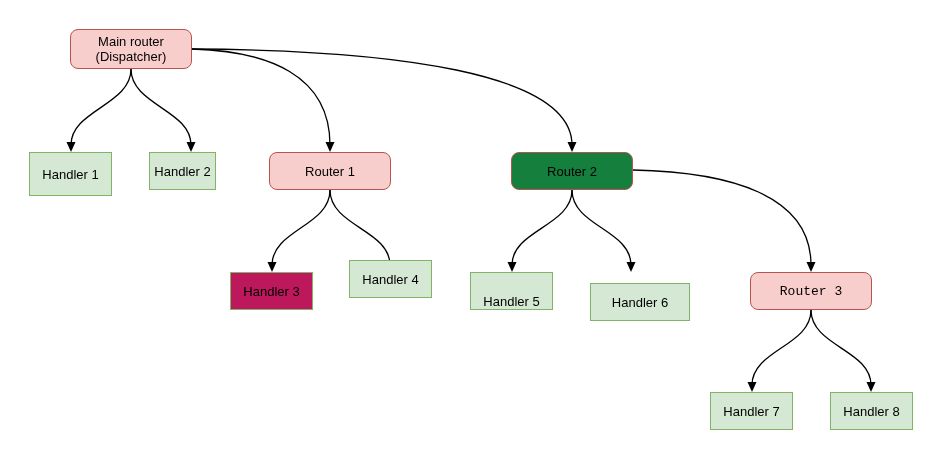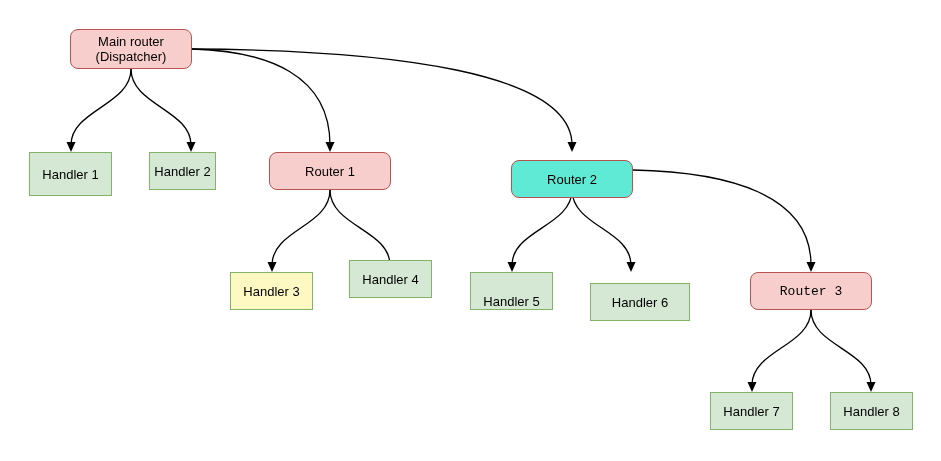--- a/index.html
+++ b/index.html
@@ -92,22 +92,22 @@
       <path d="M 811 310 C 811 346 871 350 871 385" class="edge-path" stroke="#000000"></path>
       <polygon points="866.5,382 875.5,382 871,392" class="arrow-head" fill="#000000"></polygon>
     </svg>
 
   <div id="node-layer">
       <div class="node node-router" style="left: 70px; top: 29px; width: 122px; height: 40px; background: rgb(248, 206, 204); border-color: rgb(184, 84, 80); color: rgb(0, 0, 0);"><span>Main router
 (Dispatcher)</span></div>
       <div class="node node-handler" style="left: 29px; top: 152px; width: 83px; height: 44px; background: rgb(213, 232, 212); border-color: rgb(130, 179, 102); color: rgb(0, 0, 0);"><span>Handler 1</span></div>
       <div class="node node-handler" style="left: 149px; top: 152px; width: 67px; height: 38px; background: rgb(213, 232, 212); border-color: rgb(130, 179, 102); color: rgb(0, 0, 0);"><span>Handler 2</span></div>
       <div class="node node-router" style="left: 269px; top: 152px; width: 122px; height: 38px; background: rgb(248, 206, 204); border-color: rgb(184, 84, 80); color: rgb(0, 0, 0);"><span>Router 1</span></div>
-      <div class="node node-router" style="left: 511px; top: 160px; width: 122px; height: 38px; background: #5eead4; border-color: rgb(184, 84, 80); color: rgb(0, 0, 0);"><span>Router 2</span></div>
-      <div class="node node-handler" style="left: 230px; top: 272px; width: 83px; height: 38px; background: #fef9c3; border-color: rgb(130, 179, 102); color: rgb(0, 0, 0);"><span>Handler 3</span></div>
+      <div class="node node-router" style="left: 511px; top: 152px; width: 122px; height: 38px; background: #15803d; border-color: rgb(184, 84, 80); color: rgb(0, 0, 0);"><span>Router 2</span></div>
+      <div class="node node-handler" style="left: 230px; top: 272px; width: 83px; height: 38px; background: #be185d; border-color: rgb(130, 179, 102); color: rgb(0, 0, 0);"><span>Handler 3</span></div>
       <div class="node node-handler" style="left: 349px; top: 260px; width: 83px; height: 38px; background: rgb(213, 232, 212); border-color: rgb(130, 179, 102); color: rgb(0, 0, 0);"><span>Handler 4</span></div>
       <div class="node node-handler" style="left: 470px; top: 272px; width: 83px; height: 38px; background: rgb(213, 232, 212); border-color: rgb(130, 179, 102); color: rgb(0, 0, 0); align-items: flex-end;"><span>Handler 5</span></div>
       <div class="node node-handler" style="left: 590px; top: 272px; width: 100px; height: 38px; background: rgb(213, 232, 212); border-color: rgb(130, 179, 102); color: rgb(0, 0, 0); margin-top: 11px;"><span>Handler 6</span></div>
       <div class="node node-router" style="left: 750px; top: 272px; width: 122px; height: 38px; background: rgb(248, 206, 204); border-color: rgb(184, 84, 80); color: rgb(0, 0, 0); font-family: Liberation Mono, monospace;"><span>Router 3</span></div>
       <div class="node node-handler" style="left: 710px; top: 392px; width: 83px; height: 38px; background: rgb(213, 232, 212); border-color: rgb(130, 179, 102); color: rgb(0, 0, 0);"><span>Handler 7</span></div>
       <div class="node node-handler" style="left: 830px; top: 392px; width: 83px; height: 38px; background: rgb(213, 232, 212); border-color: rgb(130, 179, 102); color: rgb(0, 0, 0);"><span>Handler 8</span></div>
     </div>
 
 </div>
 

